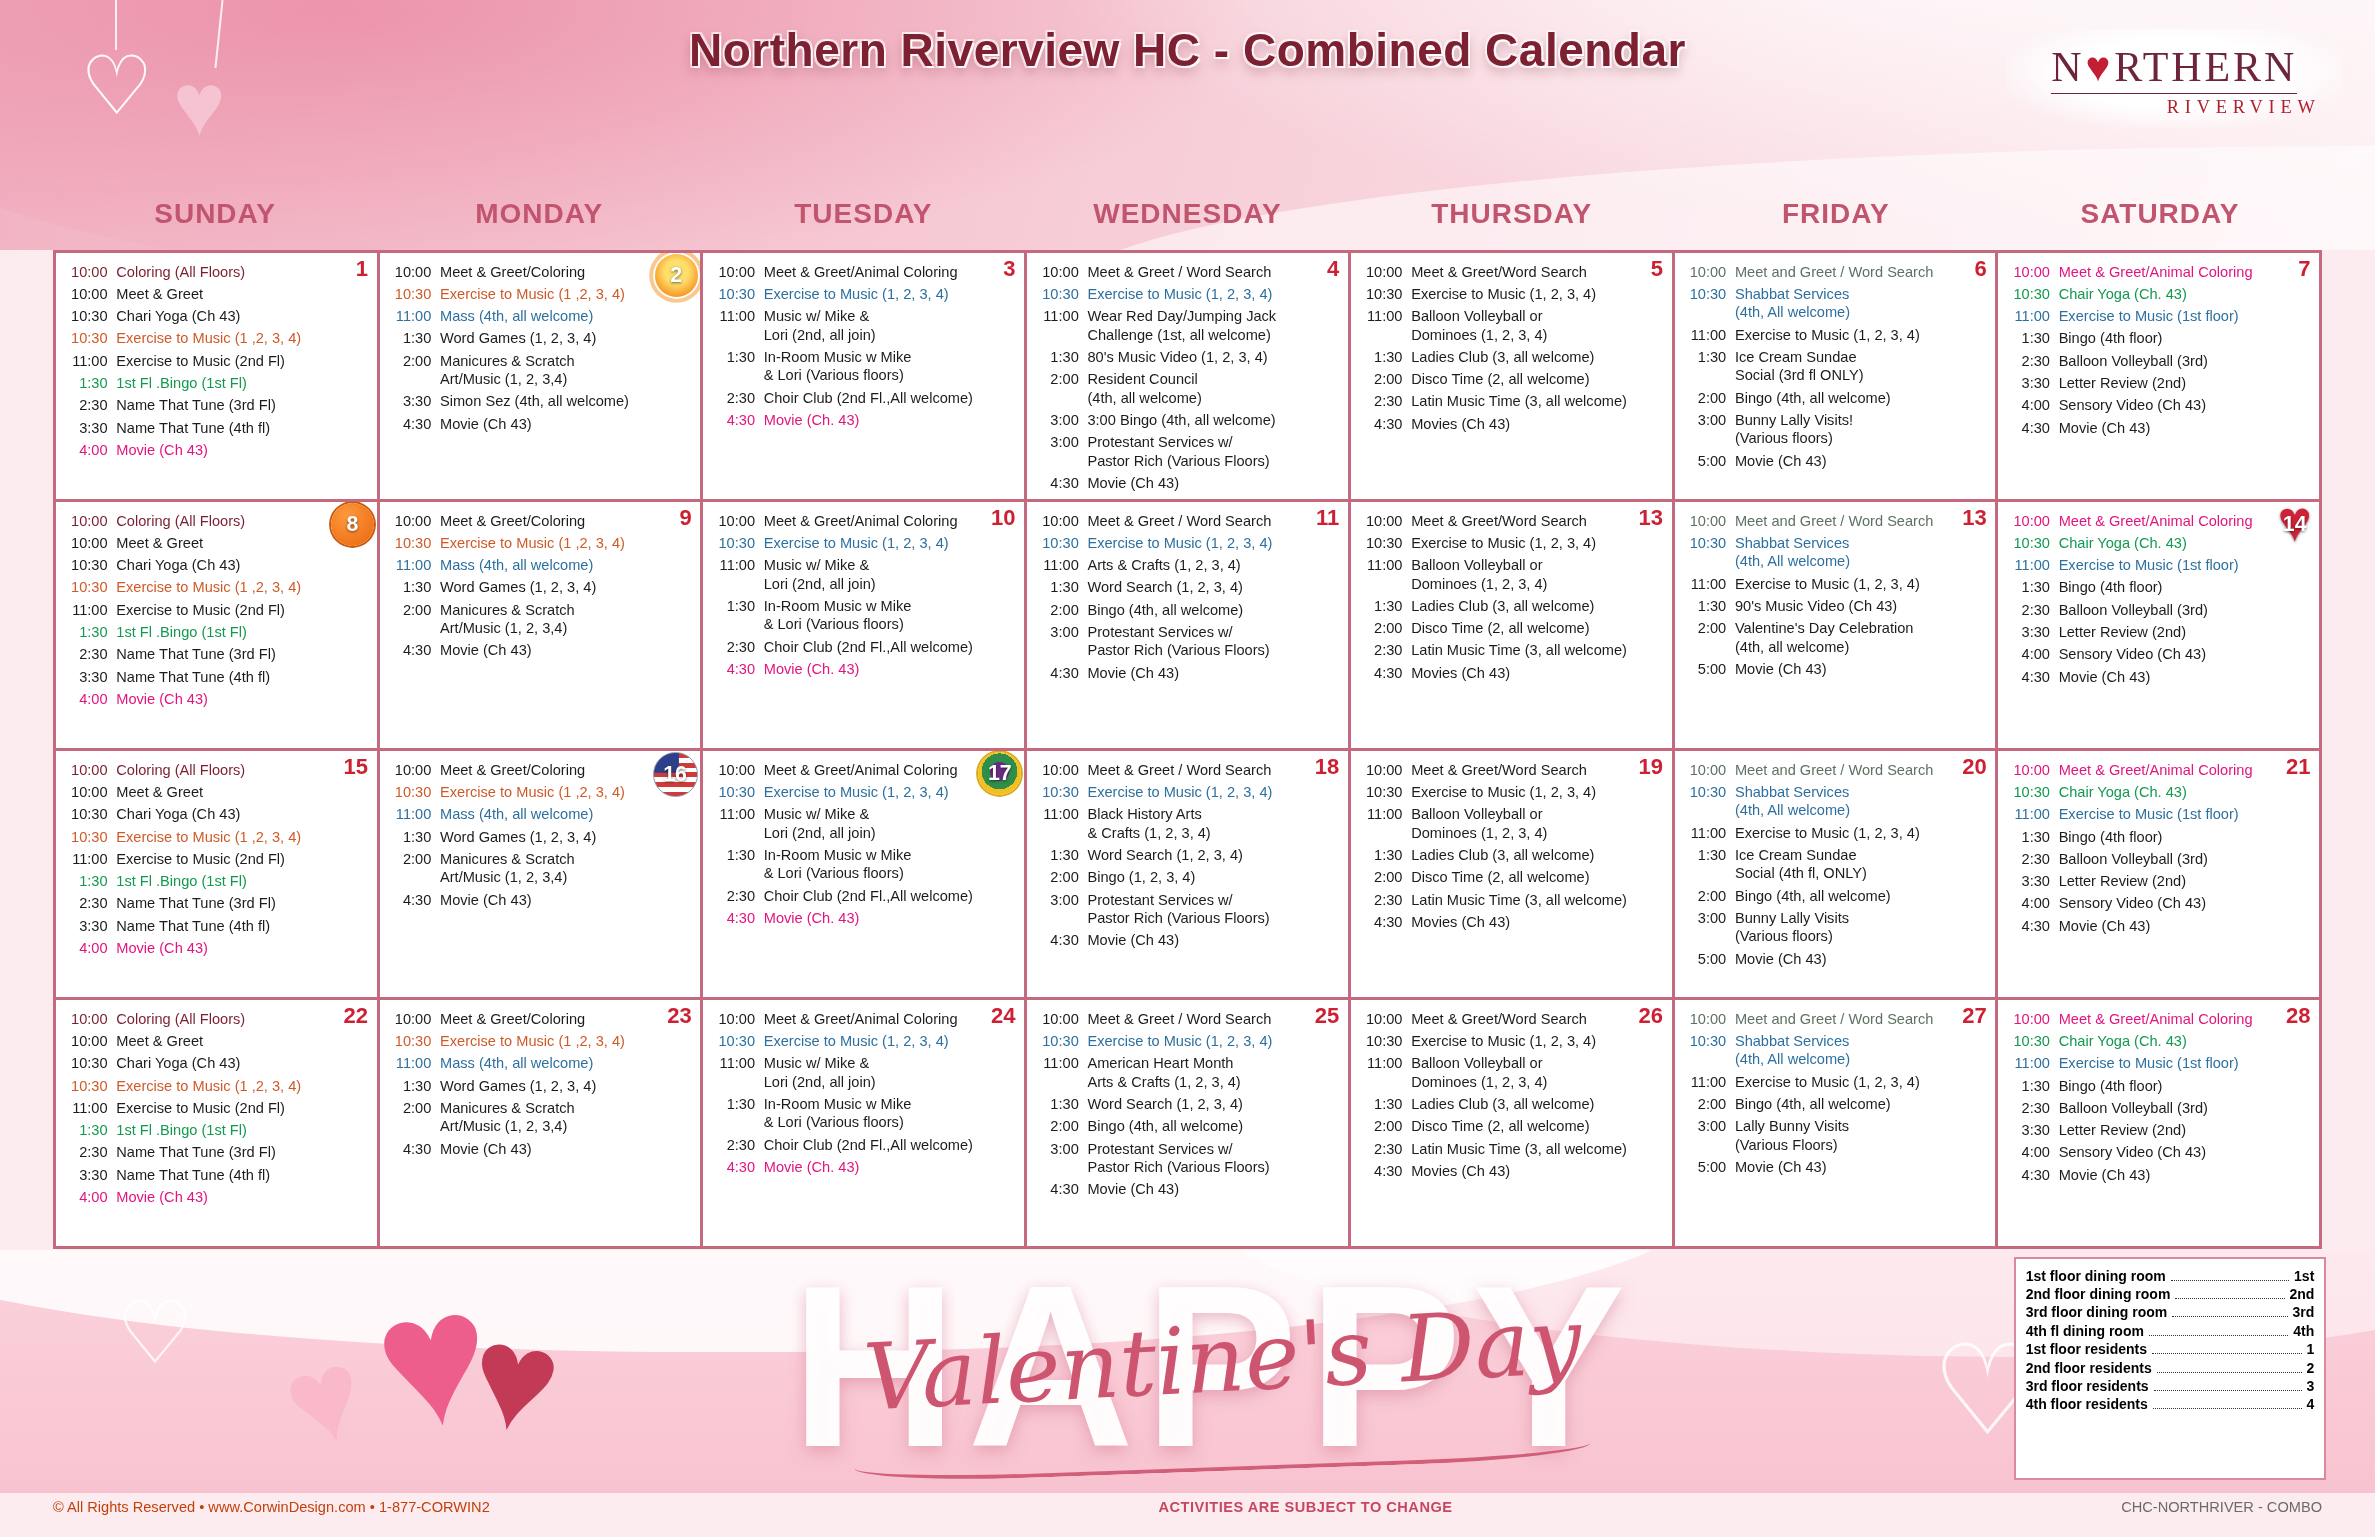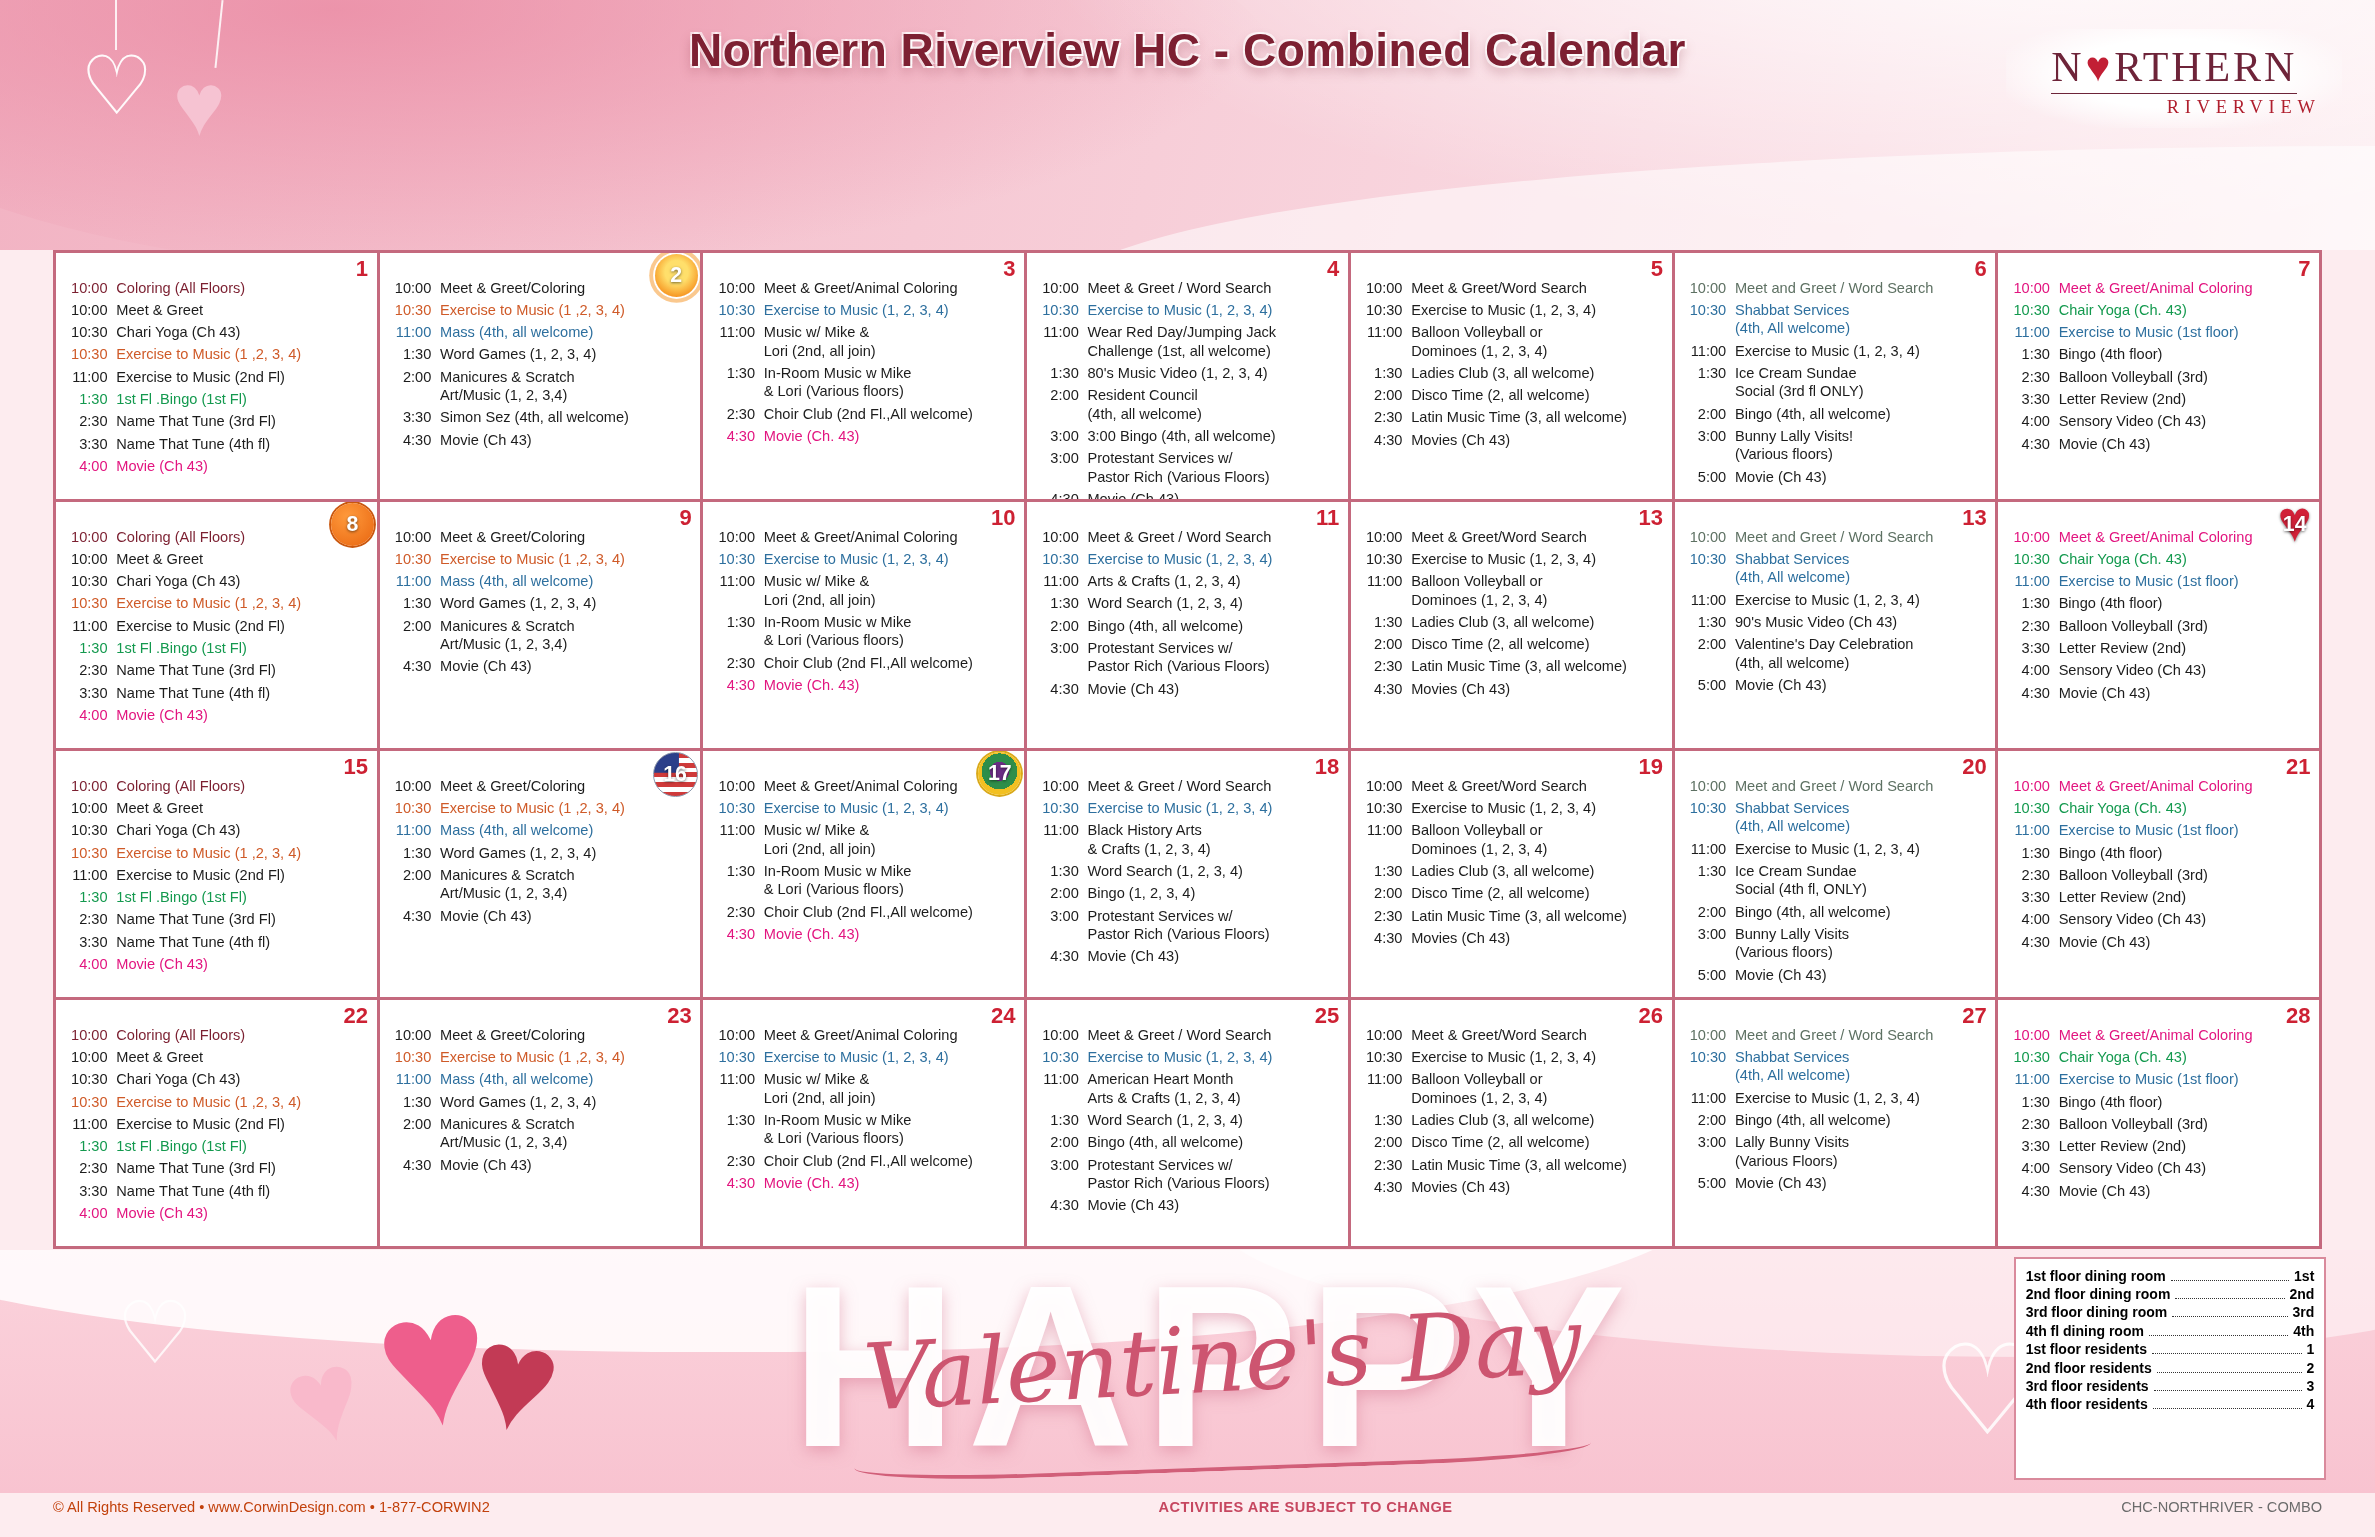--- a/index.html
+++ b/index.html
@@ -58,21 +58,21 @@
   .badge-flag  { background:linear-gradient(#2c3f8a,#2c3f8a) left top/58% 46% no-repeat,
                  repeating-linear-gradient(180deg,#cf3a3a 0 4.9px,#fff 4.9px 9.7px);
                  border:1px solid #8d9aae; text-shadow:0 0 2.9px #000,0 1px 1.9px #000; }
   .badge-mardi { background:radial-gradient(circle at 50% 45%,#6a2d85 0 30%,#2e8e4a 30% 56%,#f2c021 56% 100%);
                  box-shadow:0 0 0 1.9px #d9a91a; text-shadow:0 0 2.9px #000,0 1px 1.9px #000; }
   .badge-heart { background:none; box-shadow:none; }
   .bglyph { position:absolute; font-size:58px; color:#d12138; line-height:1; top:50%; left:50%;
             transform:translate(-50%,-55%); }
   .badge-heart .nn { position:relative; z-index:1; }
 
-  .events { display:flex; flex-direction:column; gap:3.9px; margin-top:17px; }
+  .events { display:flex; flex-direction:column; gap:3.9px; margin-top:1px; }
   .event { display:flex; font-size:14.6px; line-height:18.4px; }
   .time { flex:0 0 43px; text-align:right; margin-right:8.7px; white-space:nowrap; }
   .txt { white-space:pre-line; }
   .c-k { color:var(--c-black,#1c1c1c); }
   .c-m { color:var(--c-maroon,#7b1f30); }
   .c-o { color:var(--c-orange,#cf5a28); }
   .c-g { color:var(--c-green,#13994e); }
   .c-p { color:var(--c-magenta,#e2147f); }
   .c-b { color:var(--c-blue,#2d6f9e); }
   .c-y { color:var(--c-sage,#5e7163); }
@@ -125,20 +125,29 @@
     <span class="hheart" style="left:173px;top:60px;font-size:89px;color:#f6c3d2;text-shadow:0 0 0 1.9px #fff;">♥</span>
 
     <div class="title">Northern Riverview HC - Combined Calendar</div>
 
     <div class="logo">
       <div class="logo-top"><span>N</span><span class="logo-heart">♥</span><span>RTHERN</span></div>
       <div class="logo-sub">RIVERVIEW</div>
     </div>
   </div>
 
+  <div class="dayheads">
+      <div class="dayhead">SUNDAY</div>
+      <div class="dayhead">MONDAY</div>
+      <div class="dayhead">TUESDAY</div>
+      <div class="dayhead">WEDNESDAY</div>
+      <div class="dayhead">THURSDAY</div>
+      <div class="dayhead">FRIDAY</div>
+      <div class="dayhead">SATURDAY</div>
+    </div>
 
   <div class="grid">
       <div class="cell">
         <div class="daynum">1</div>
         <div class="events">
           <div class="event c-m">
             <span class="time">10:00</span>
             <span class="txt">Coloring (All Floors)</span>
           </div>
           <div class="event c-k">

